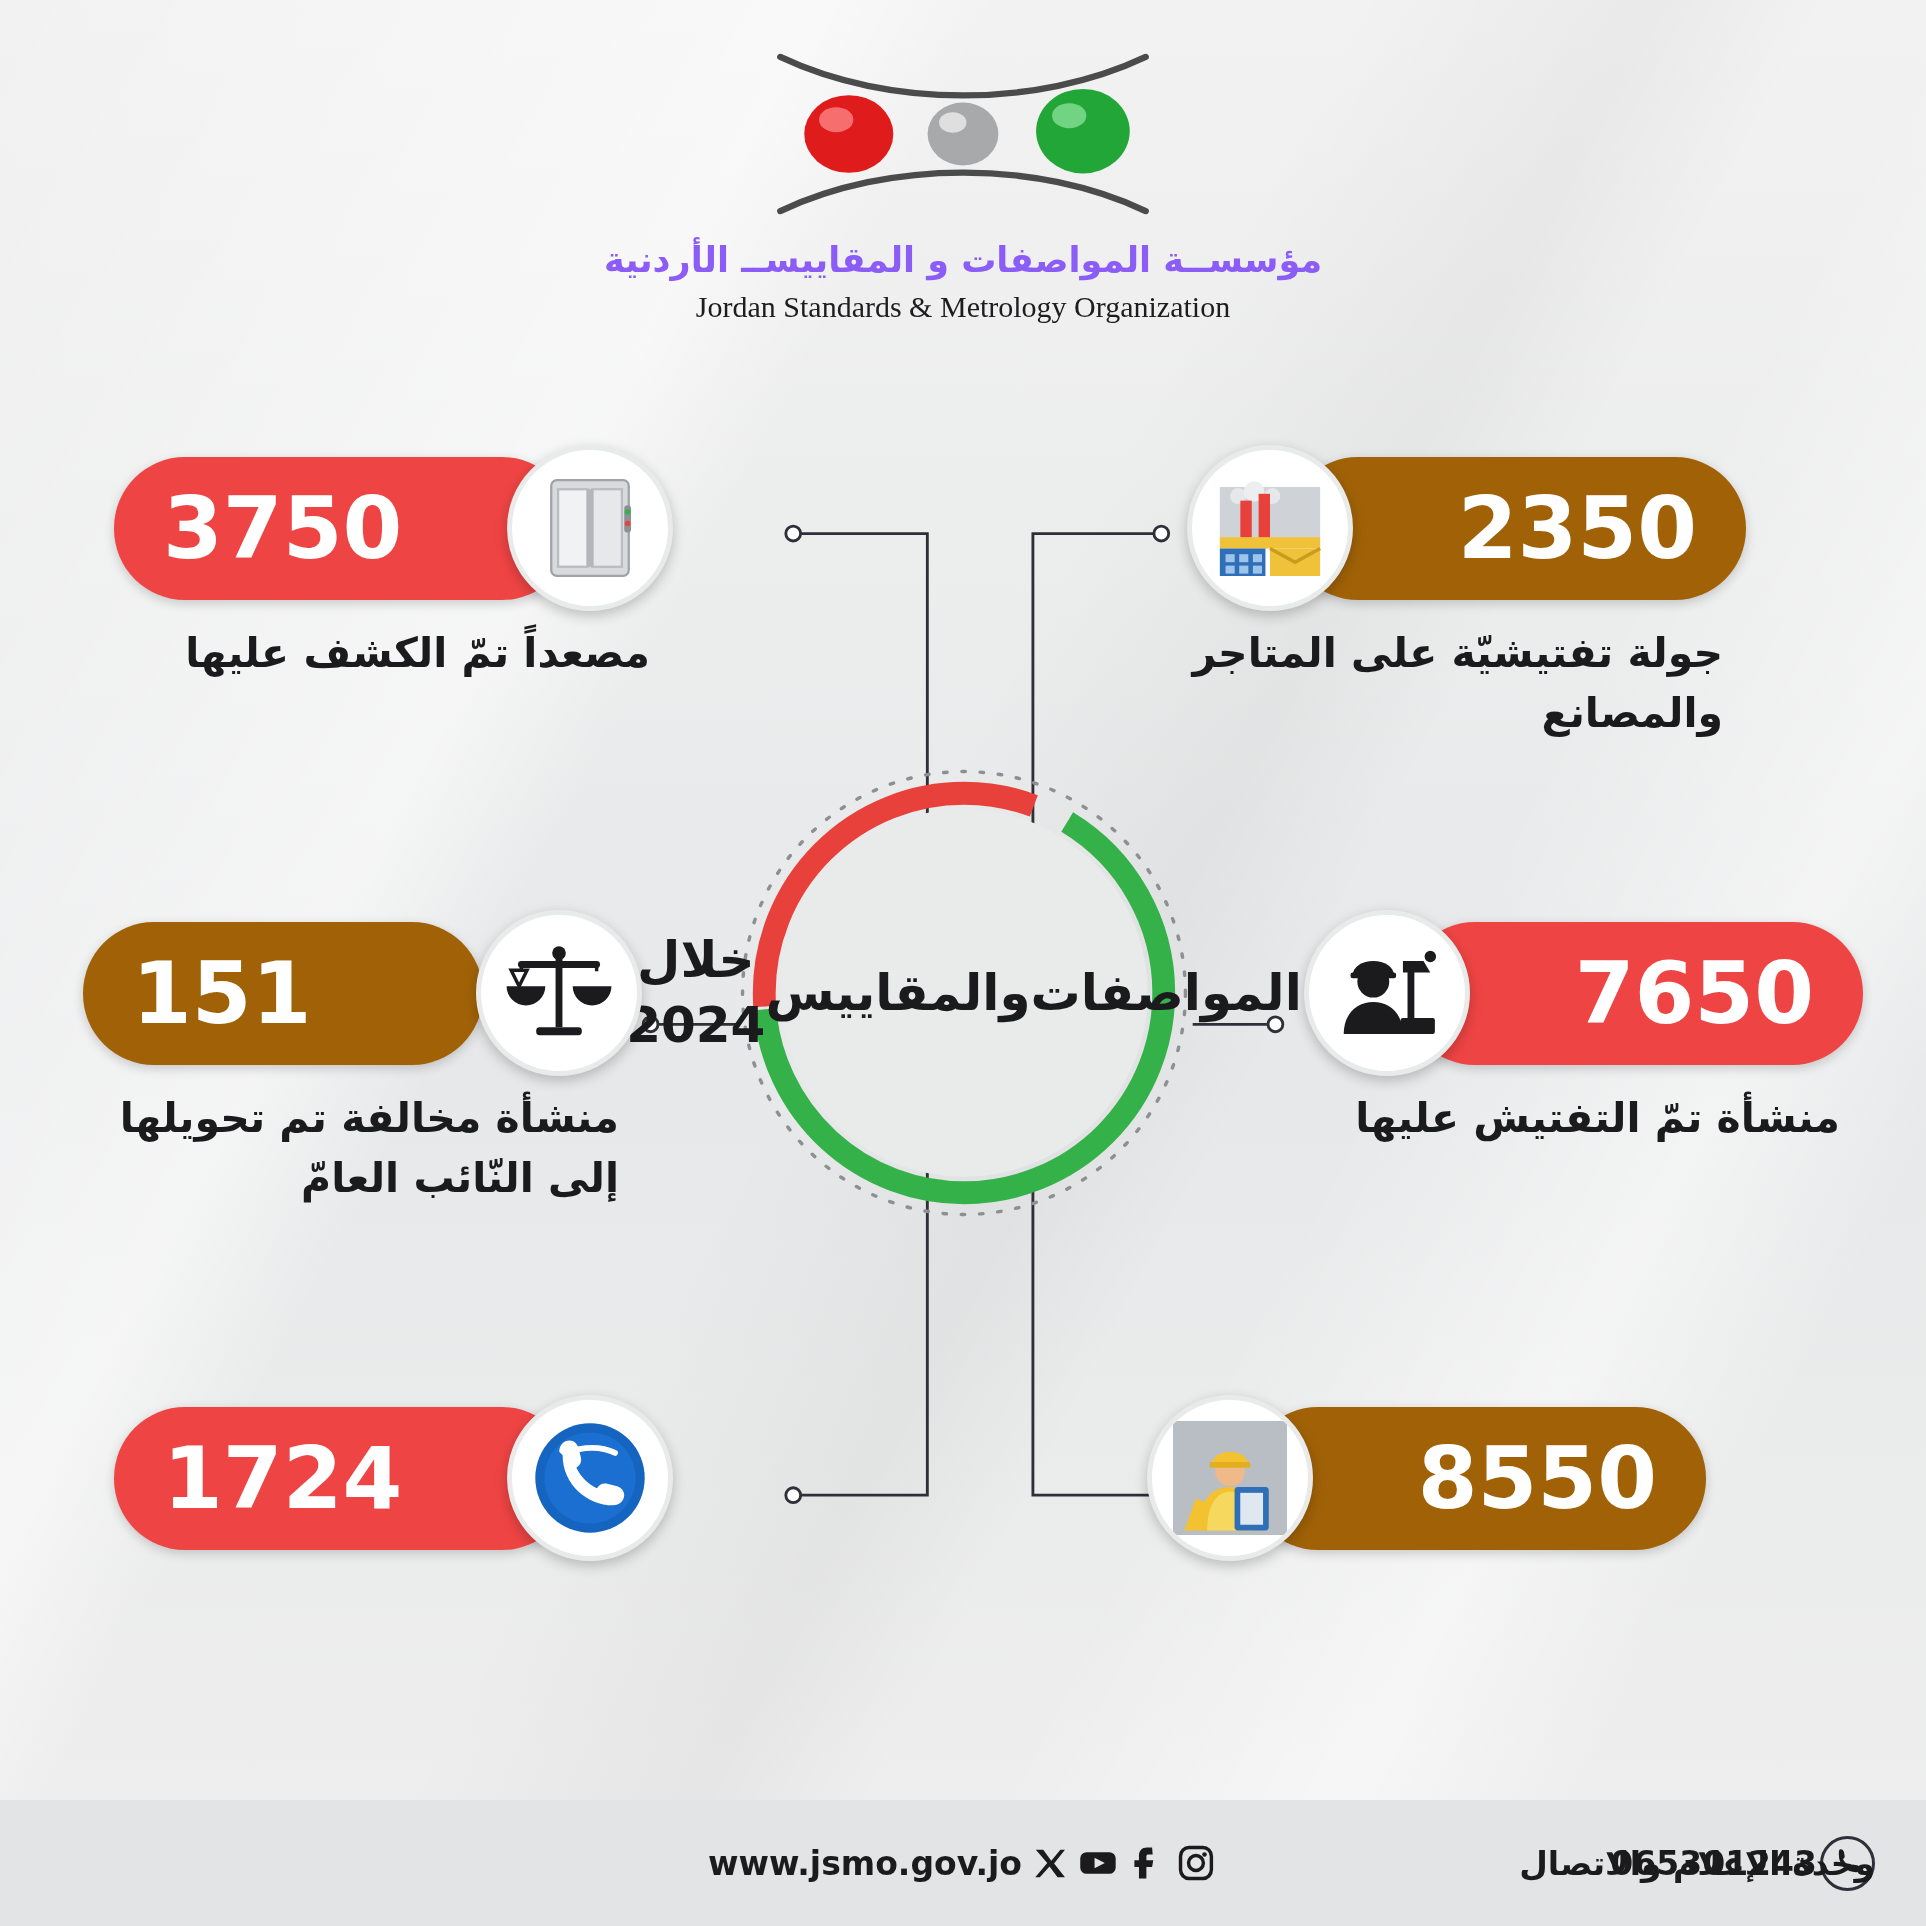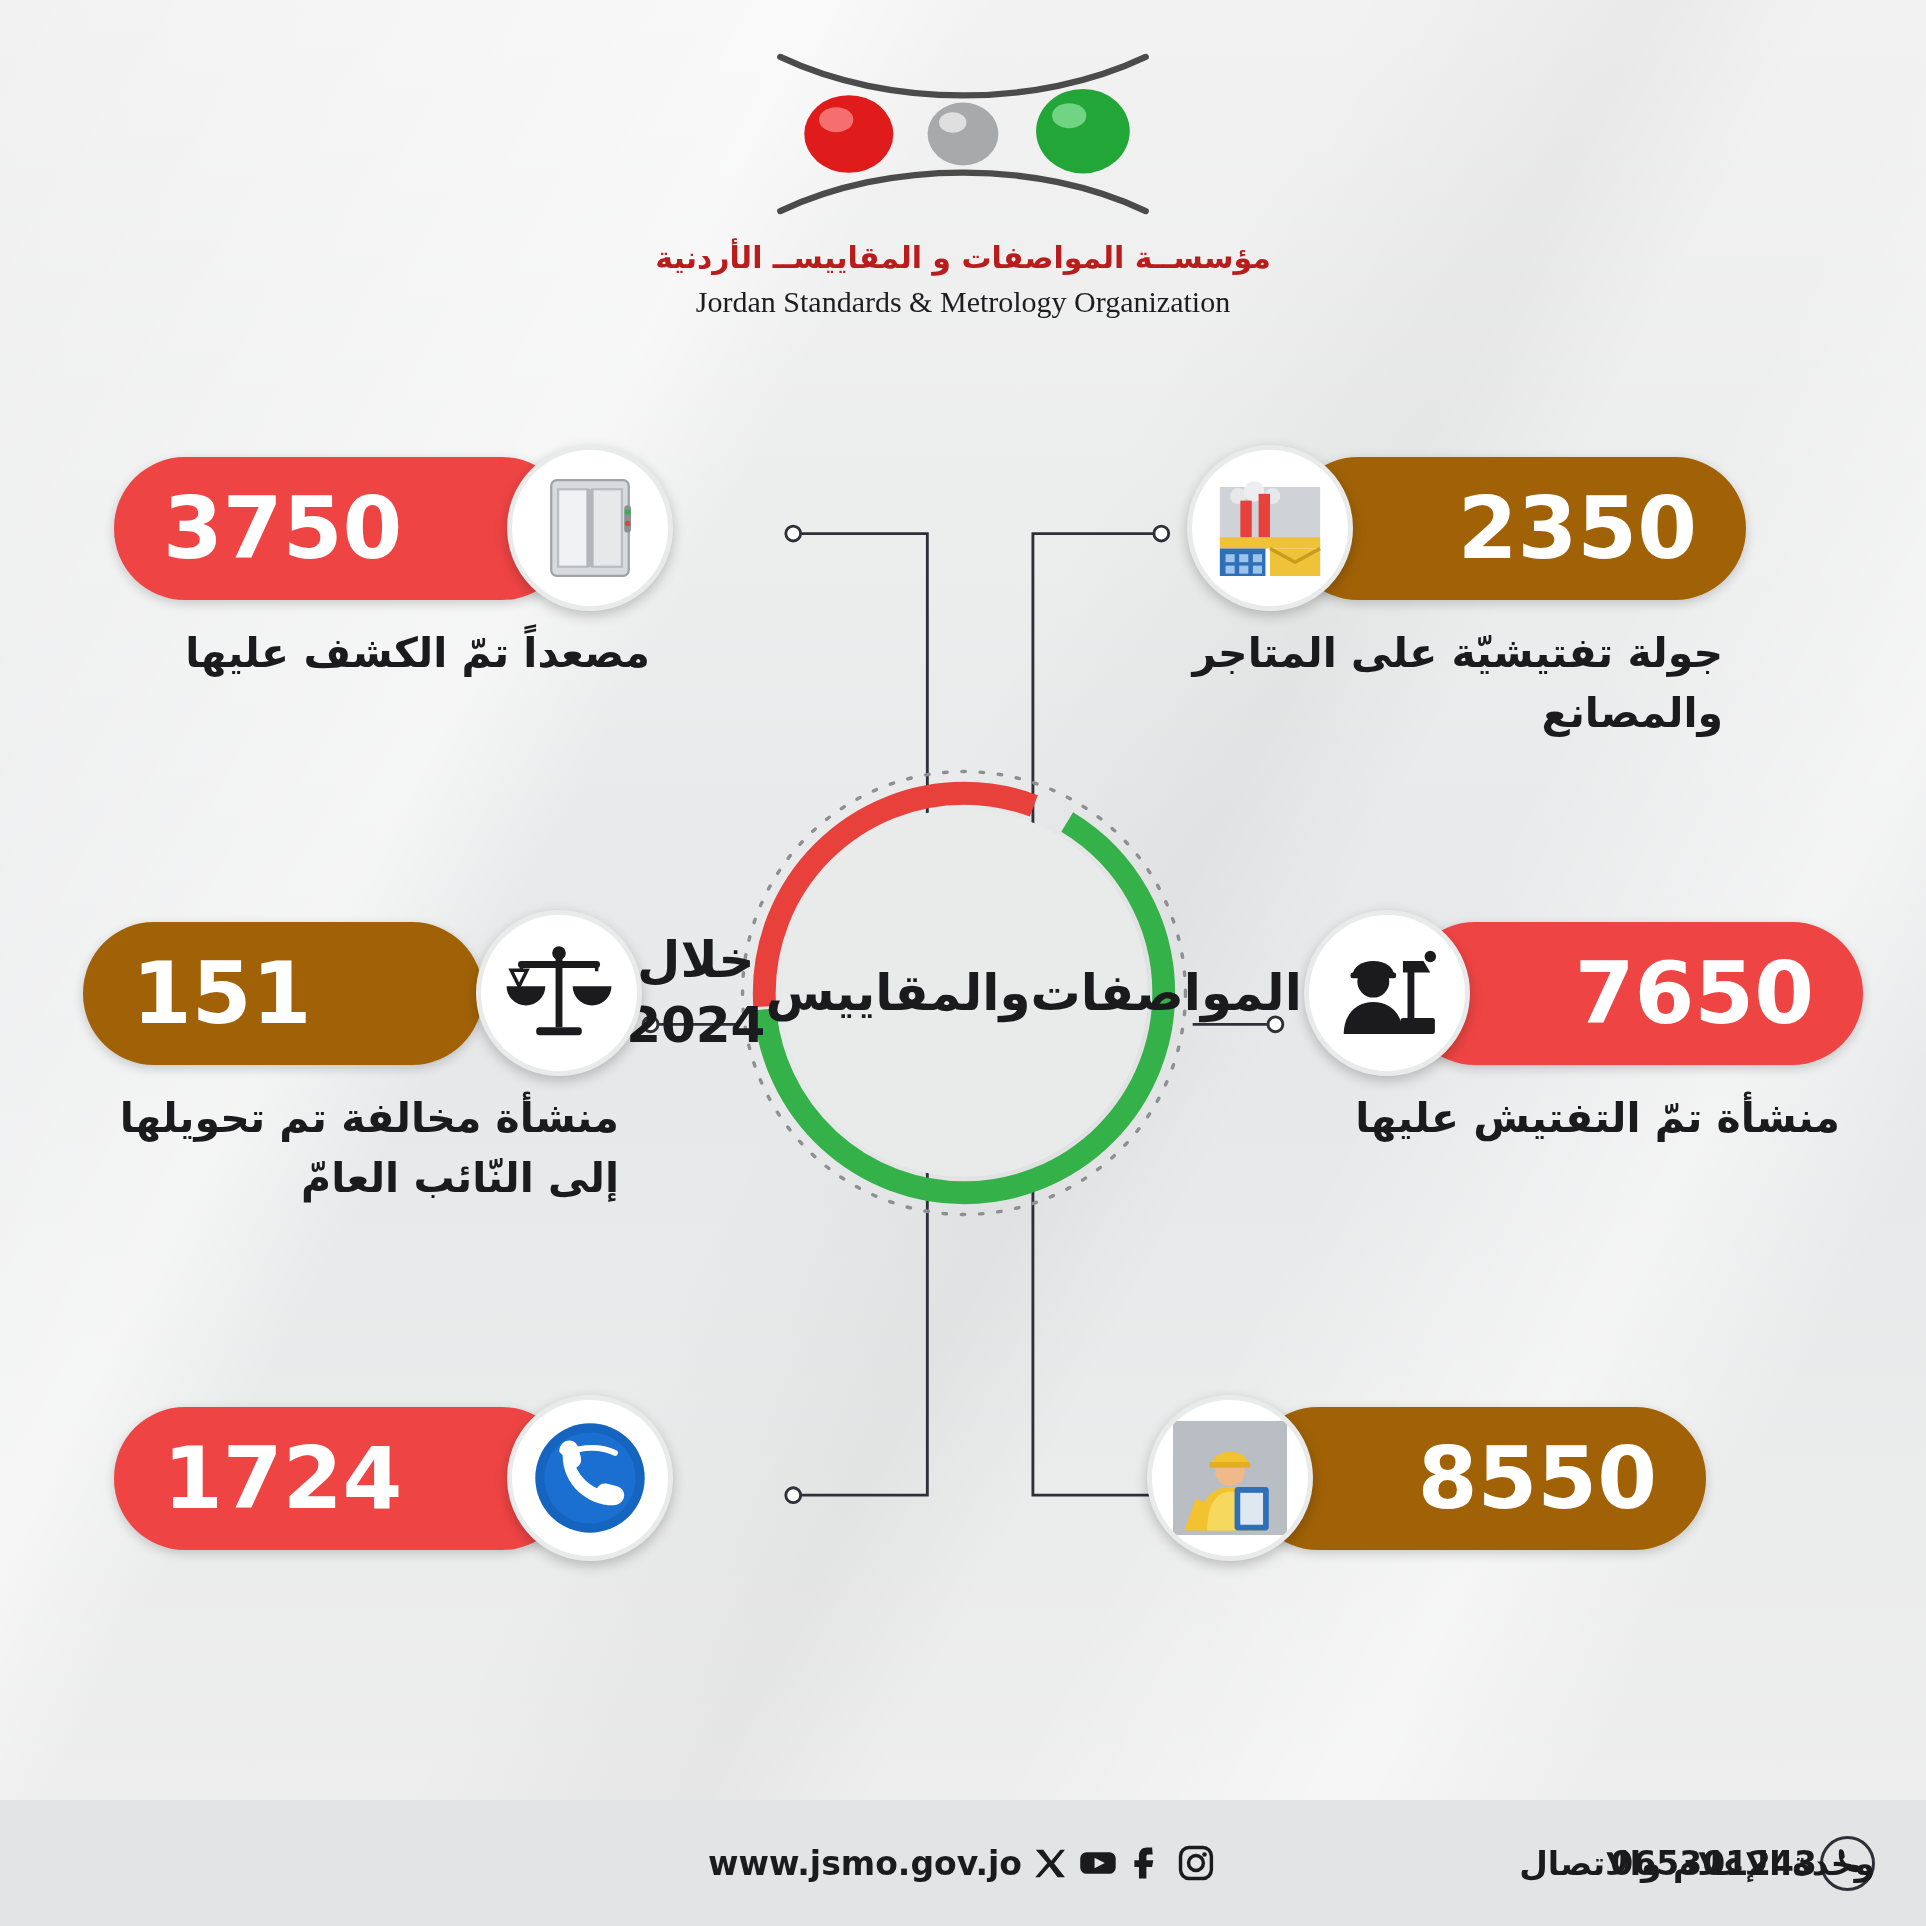--- a/index.html
+++ b/index.html
@@ -24,21 +24,21 @@
   }
   .stage { position: absolute; inset: 0; }
 
   
   .logo-wrap {
     position: absolute; top: 34px; left: 0; right: 0;
     display: flex; flex-direction: column; align-items: center;
   }
   .logo-mark { width: 434px; height: 200px; display: block; }
   .org-name-ar {
-    font-size: 30px; font-weight: bold; color: #b91c1c;
+    font-size: 35px; font-weight: bold; color: #8b5cf6;
     letter-spacing: 1.1px; margin-top: 5.7px;
     font-family: "DejaVu Sans", sans-serif;
   }
   .org-name-en {
     font-size: 30px; color: #1d1d1f; margin-top: 10.3px;
     font-family: "Liberation Serif", serif;
   }
 
   
   .connectors { position: absolute; inset: 0; pointer-events: none; }

